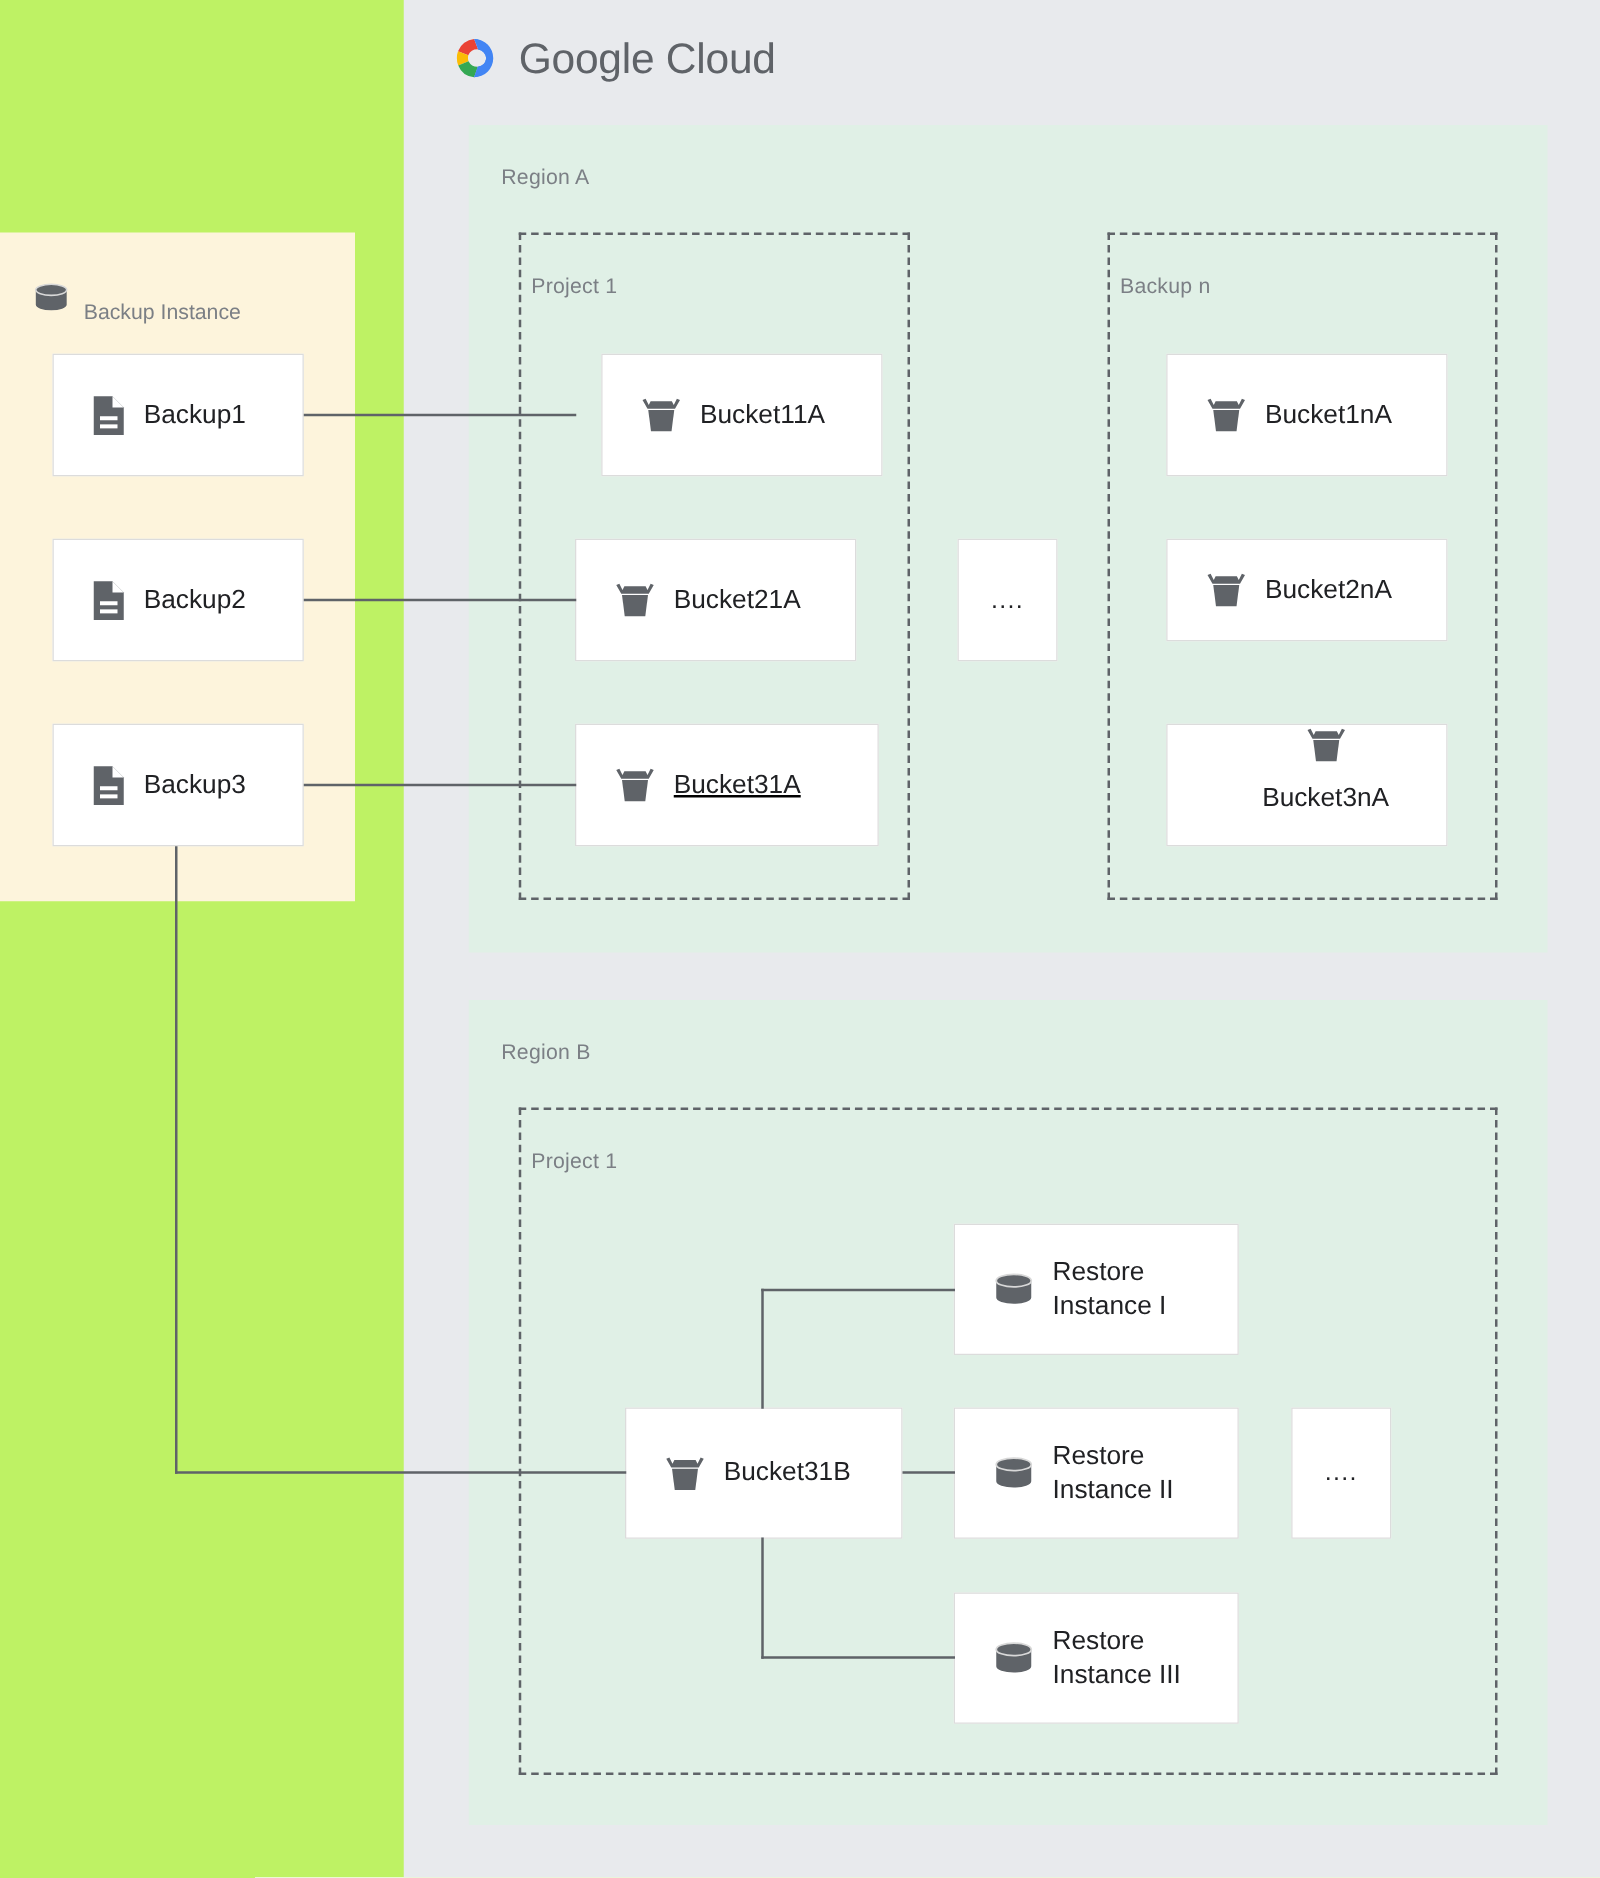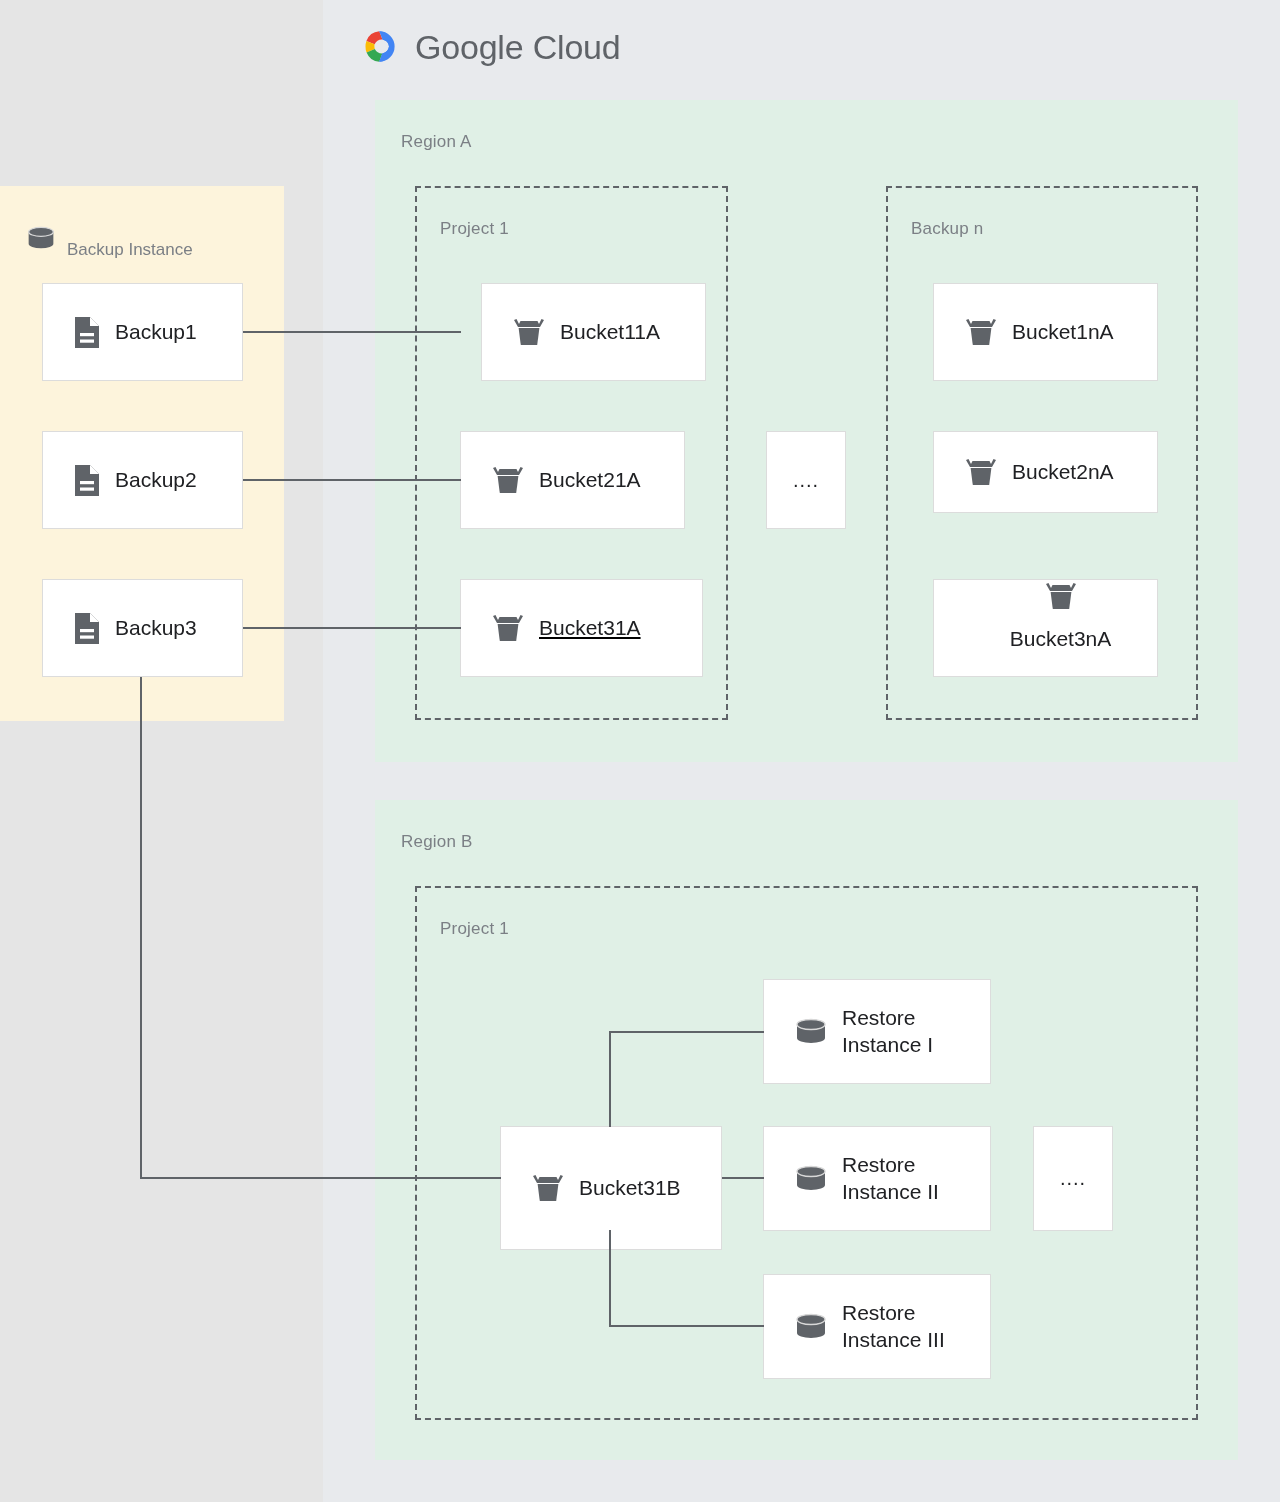--- a/index.html
+++ b/index.html
@@ -2,21 +2,21 @@
 <html><head>
 <meta charset="utf-8">
 <style>
   * { box-sizing: border-box; margin: 0; padding: 0; }
   html, body {
     width: 1280px; height: 1502px;
     background: #ffffff;
     font-family: "Liberation Sans", sans-serif;
     overflow: hidden;
   }
-  #canvas { position: relative; width: 1280px; height: 1502px; background:#e5e5e5; }
+  #canvas { position: relative; width: 1280px; height: 1502px; background:#bef264; }
 
   
   .cloud-panel {
     position: absolute; left: 323px; top: 0; width: 957px; height: 1502px;
     background: #e8eaed;
   }
   .region-panel {
     position: absolute; background: #e0f0e6;
   }
   .region-a { left: 375px; top: 100px; width: 863px; height: 662px; }
@@ -28,21 +28,21 @@
 
   .project-box {
     position: absolute;
     border: 2px dashed #5f6368;
     background: transparent;
   }
   .p1a { left: 415px; top: 186px; width: 313px; height: 534px; }
   .pna { left: 886px; top: 186px; width: 312px; height: 534px; }
   .p1b { left: 415px; top: 886px; width: 783px; height: 534px; }
   .project-label {
-    position: absolute; left: 23px; top: 31px;
+    position: absolute; left: 8px; top: 31px;
     font-size: 17px; color: #7b7f85; letter-spacing: .2px;
   }
 
   
   .backup-panel {
     position: absolute; left: 0; top: 186px; width: 284px; height: 535px;
     background: #fdf4dc;
   }
   .backup-header {
     position: absolute; left: 26px; top: 30px;
@@ -163,21 +163,21 @@
     <span class="node-label">Bucket3nA</span>
   </div>
 
   <div class="region-panel region-b">
     <div class="region-label">Region B</div>
   </div>
   <div class="project-box p1b">
     <div class="project-label">Project 1</div>
   </div>
 
-  <div class="node" style="left:500px; top:1126px; width:222px; height:124px;">
+  <div class="node" style="left:500px; top:1126px; width:222px; height:105px;">
     <span>
       <svg width="34" height="32" viewBox="0 0 34 32" class="icn">
           <path d="M2 4 L6 11 L28 11 L32 4 L29.5 3 L27 8 L25.5 5 L8.5 5 L7 8 L4.5 3 Z" fill="#5f6368"></path>
           <path d="M6.6 12 L27.4 12 L25.2 29 L8.8 29 Z" fill="#5f6368"></path>
         </svg>
     </span>
     <span class="node-label">Bucket31B</span>
   </div>
 
   <div class="node" style="left:763px; top:979px; width:228px; height:105px;">

